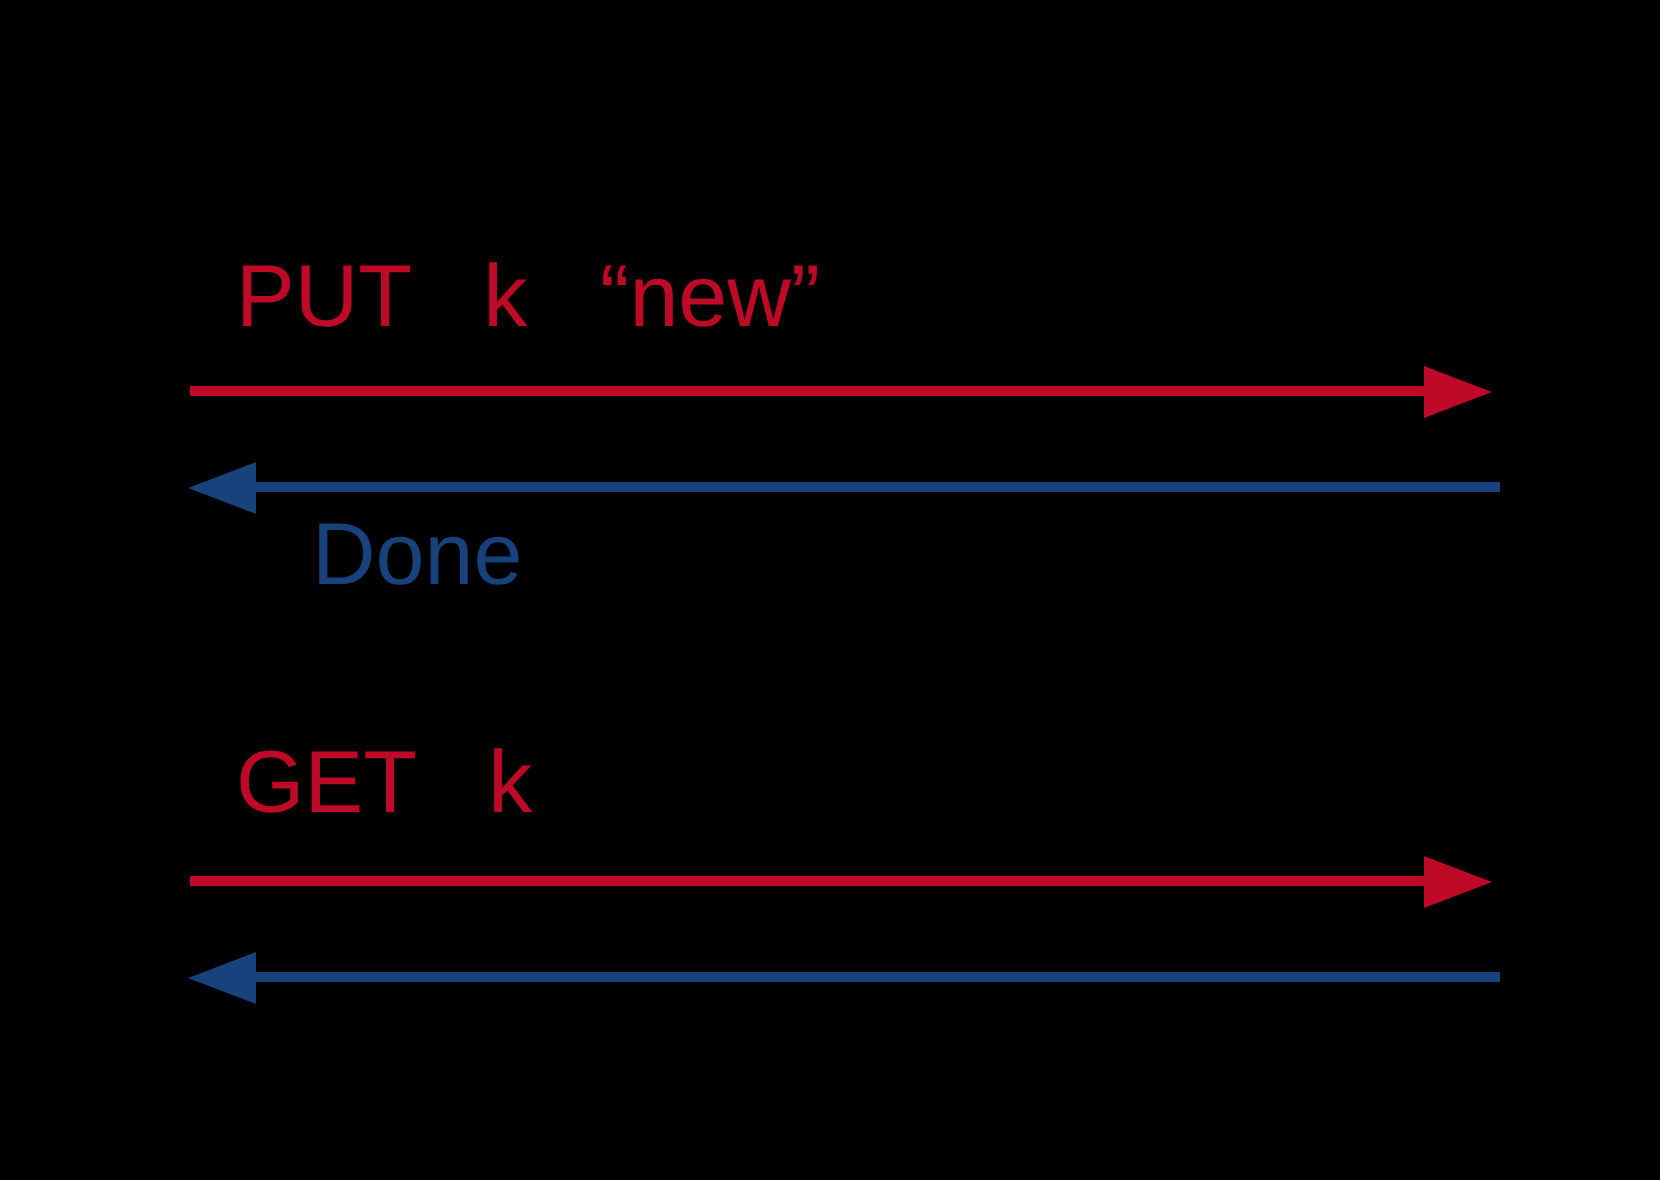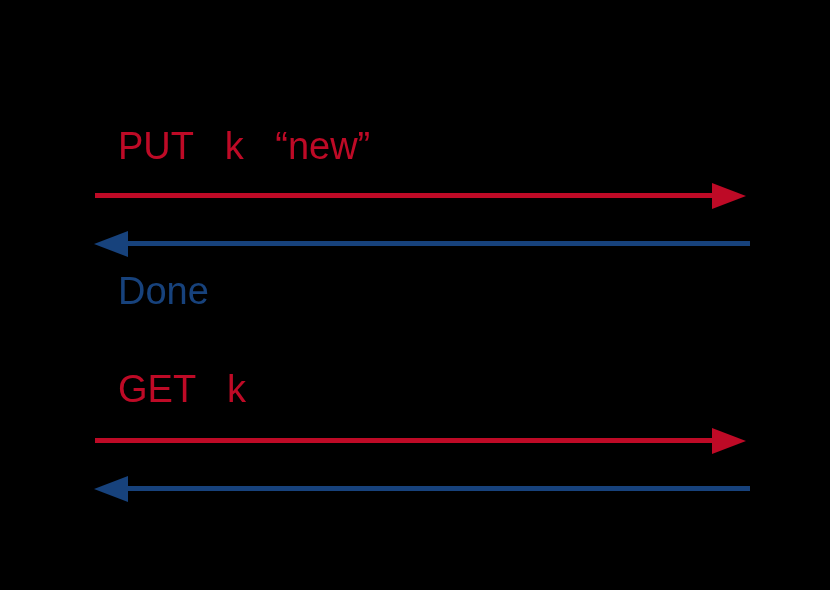--- a/index.html
+++ b/index.html
@@ -15,21 +15,21 @@
     font-family: "Liberation Sans", "DejaVu Sans", sans-serif;
   }
   .stage {
     position: absolute;
     left: 0; top: 0;
     width: 830px; height: 590px;
   }
   .msg-label {
     position: absolute;
     left: 118px;
-    font-size: 38px;
+    font-size: 44px;
     line-height: 1;
     white-space: nowrap;
     word-spacing: 0.55em;
     letter-spacing: 0px;
   }
   .arrow {
     position: absolute;
     height: 26px;
   }
   .arrow.right {
@@ -62,21 +62,21 @@
   }
   .head.to-left {
     left: 0;
     border-right-width: 34px;
     border-right-style: solid;
   }
   
   #put-request-label { top: 127px; }
   #put-request-arrow { top: 183px; }
   #put-reply-arrow   { top: 231px; }
-  #put-reply-label   { top: 272px; }
+  #put-reply-label   { top: 256px; margin-left: 38px; }
   #get-request-label { top: 370px; }
   #get-request-arrow { top: 428px; }
   #get-reply-arrow   { top: 476px; }
   #get-reply-label   { top: 516px; }
 </style>
 </head>
 <body style="background: rgb(0, 0, 0);">
 
 <div class="stage">
 

